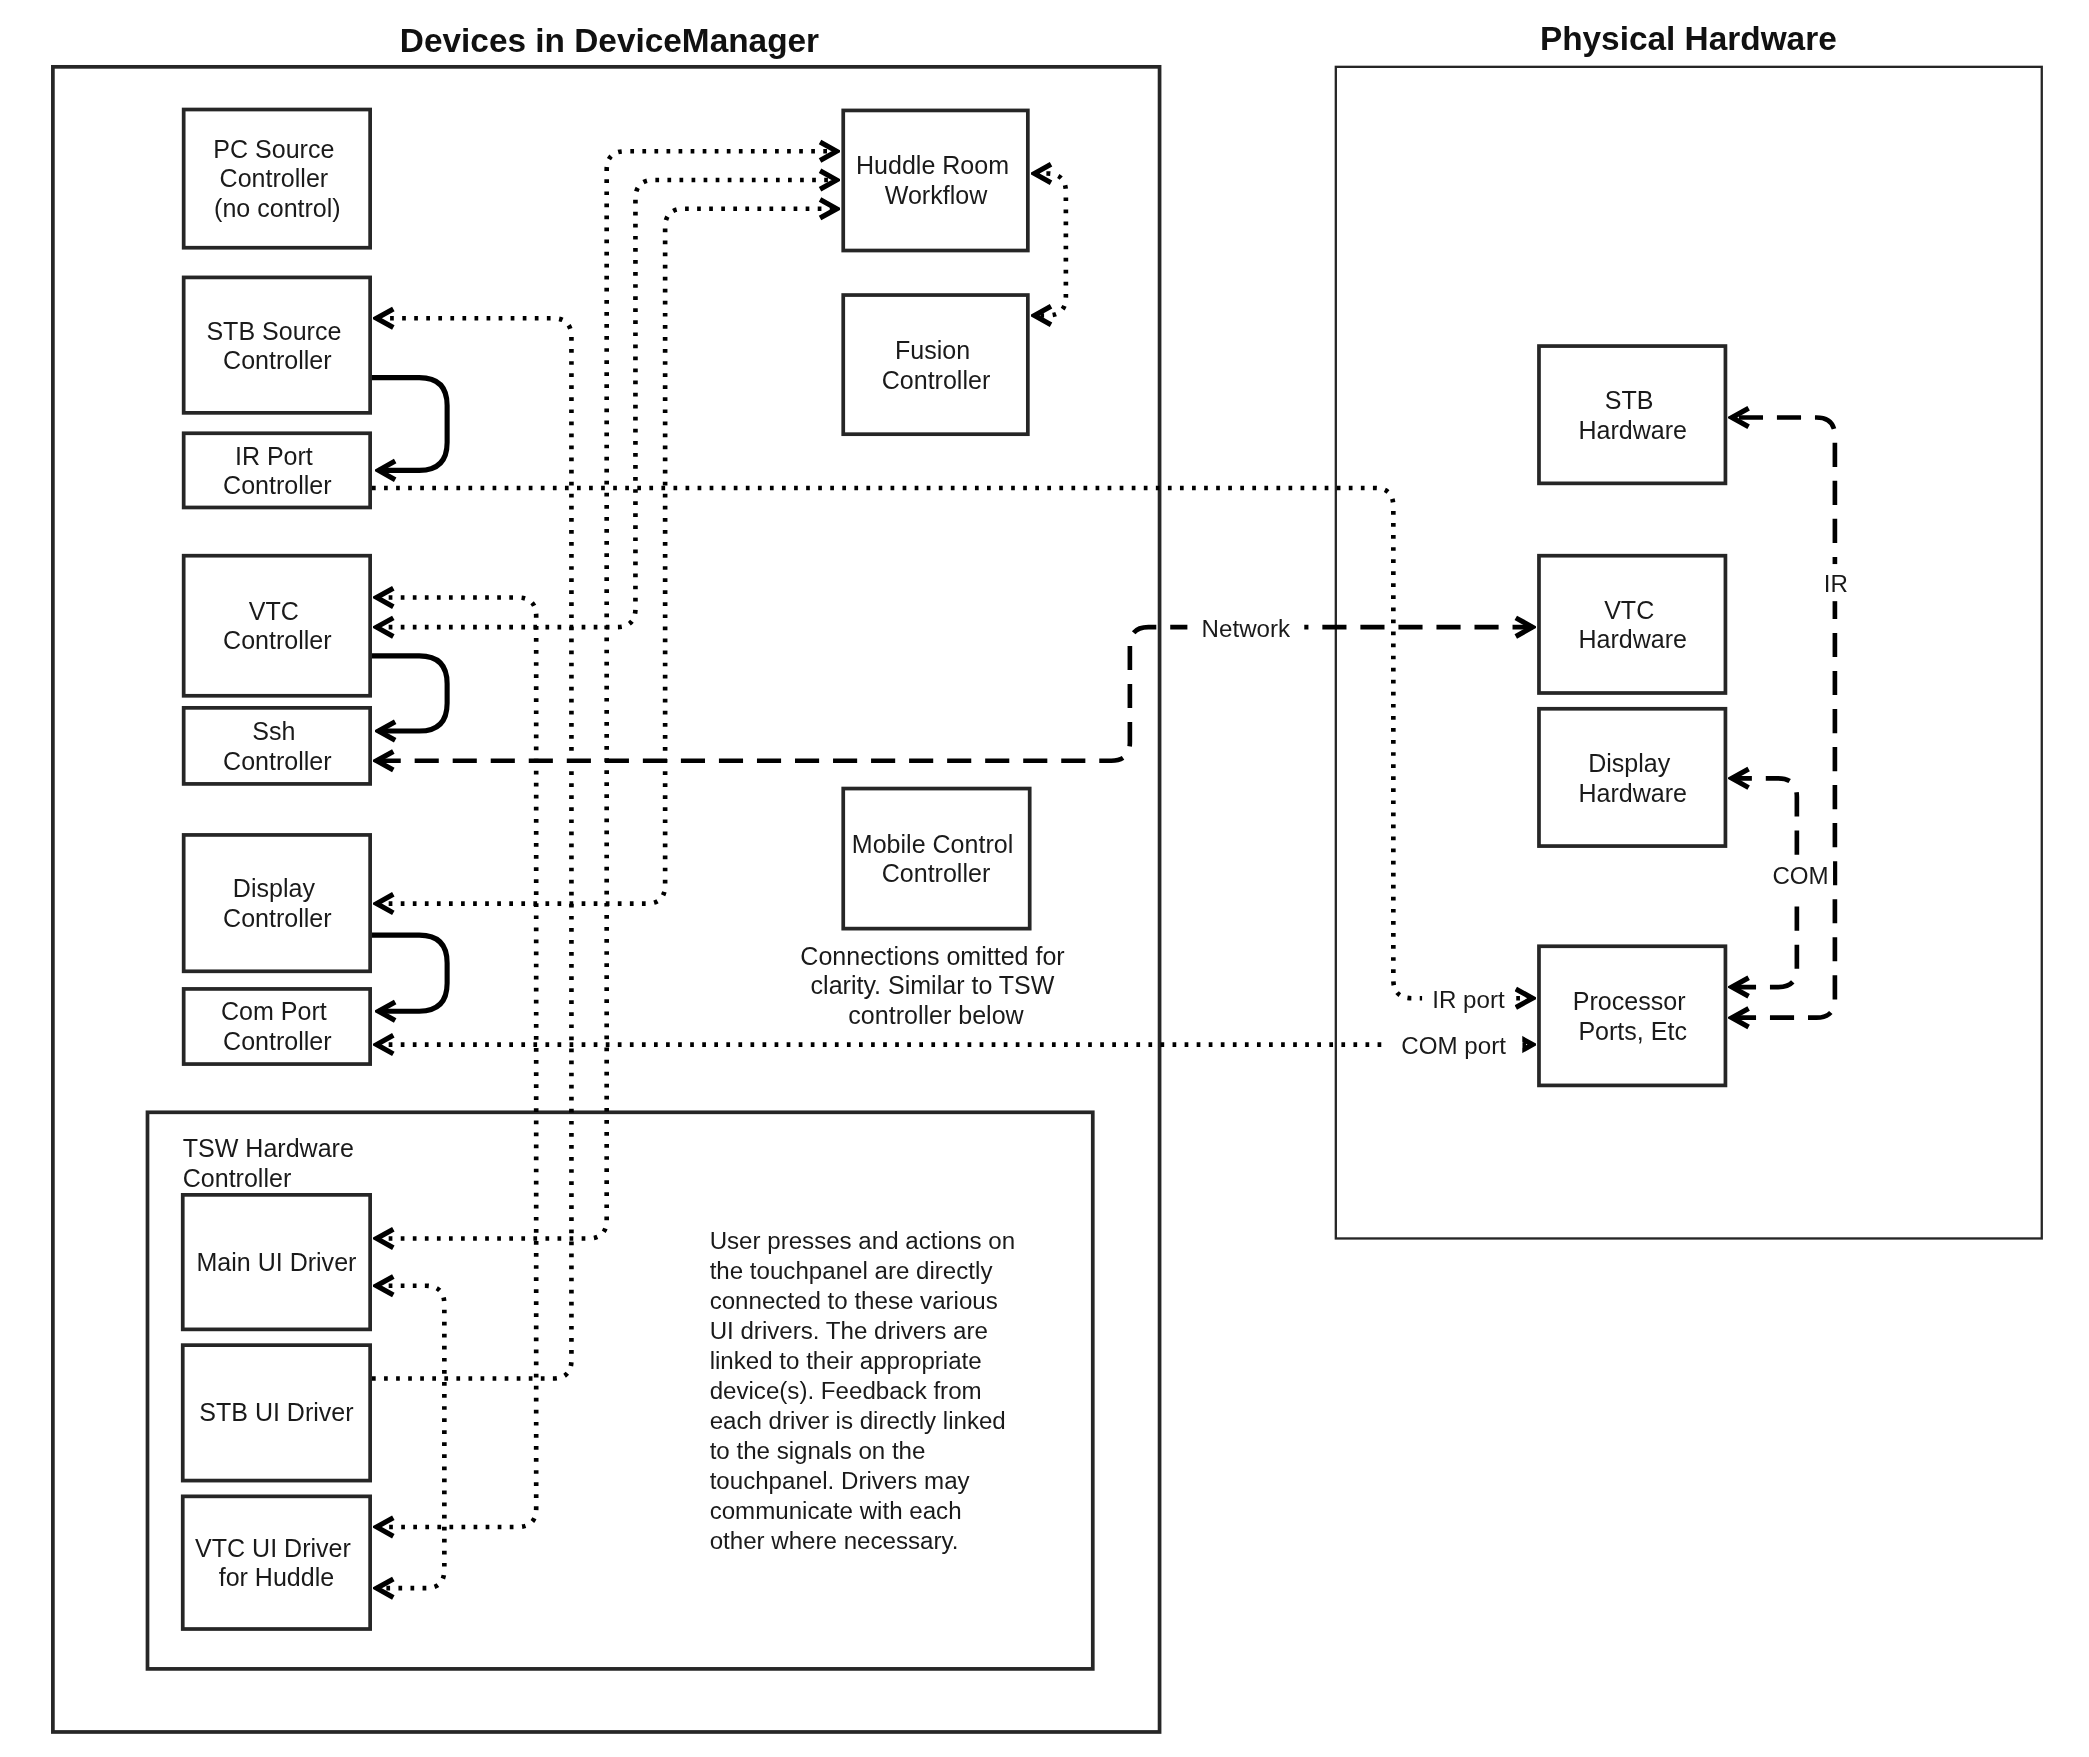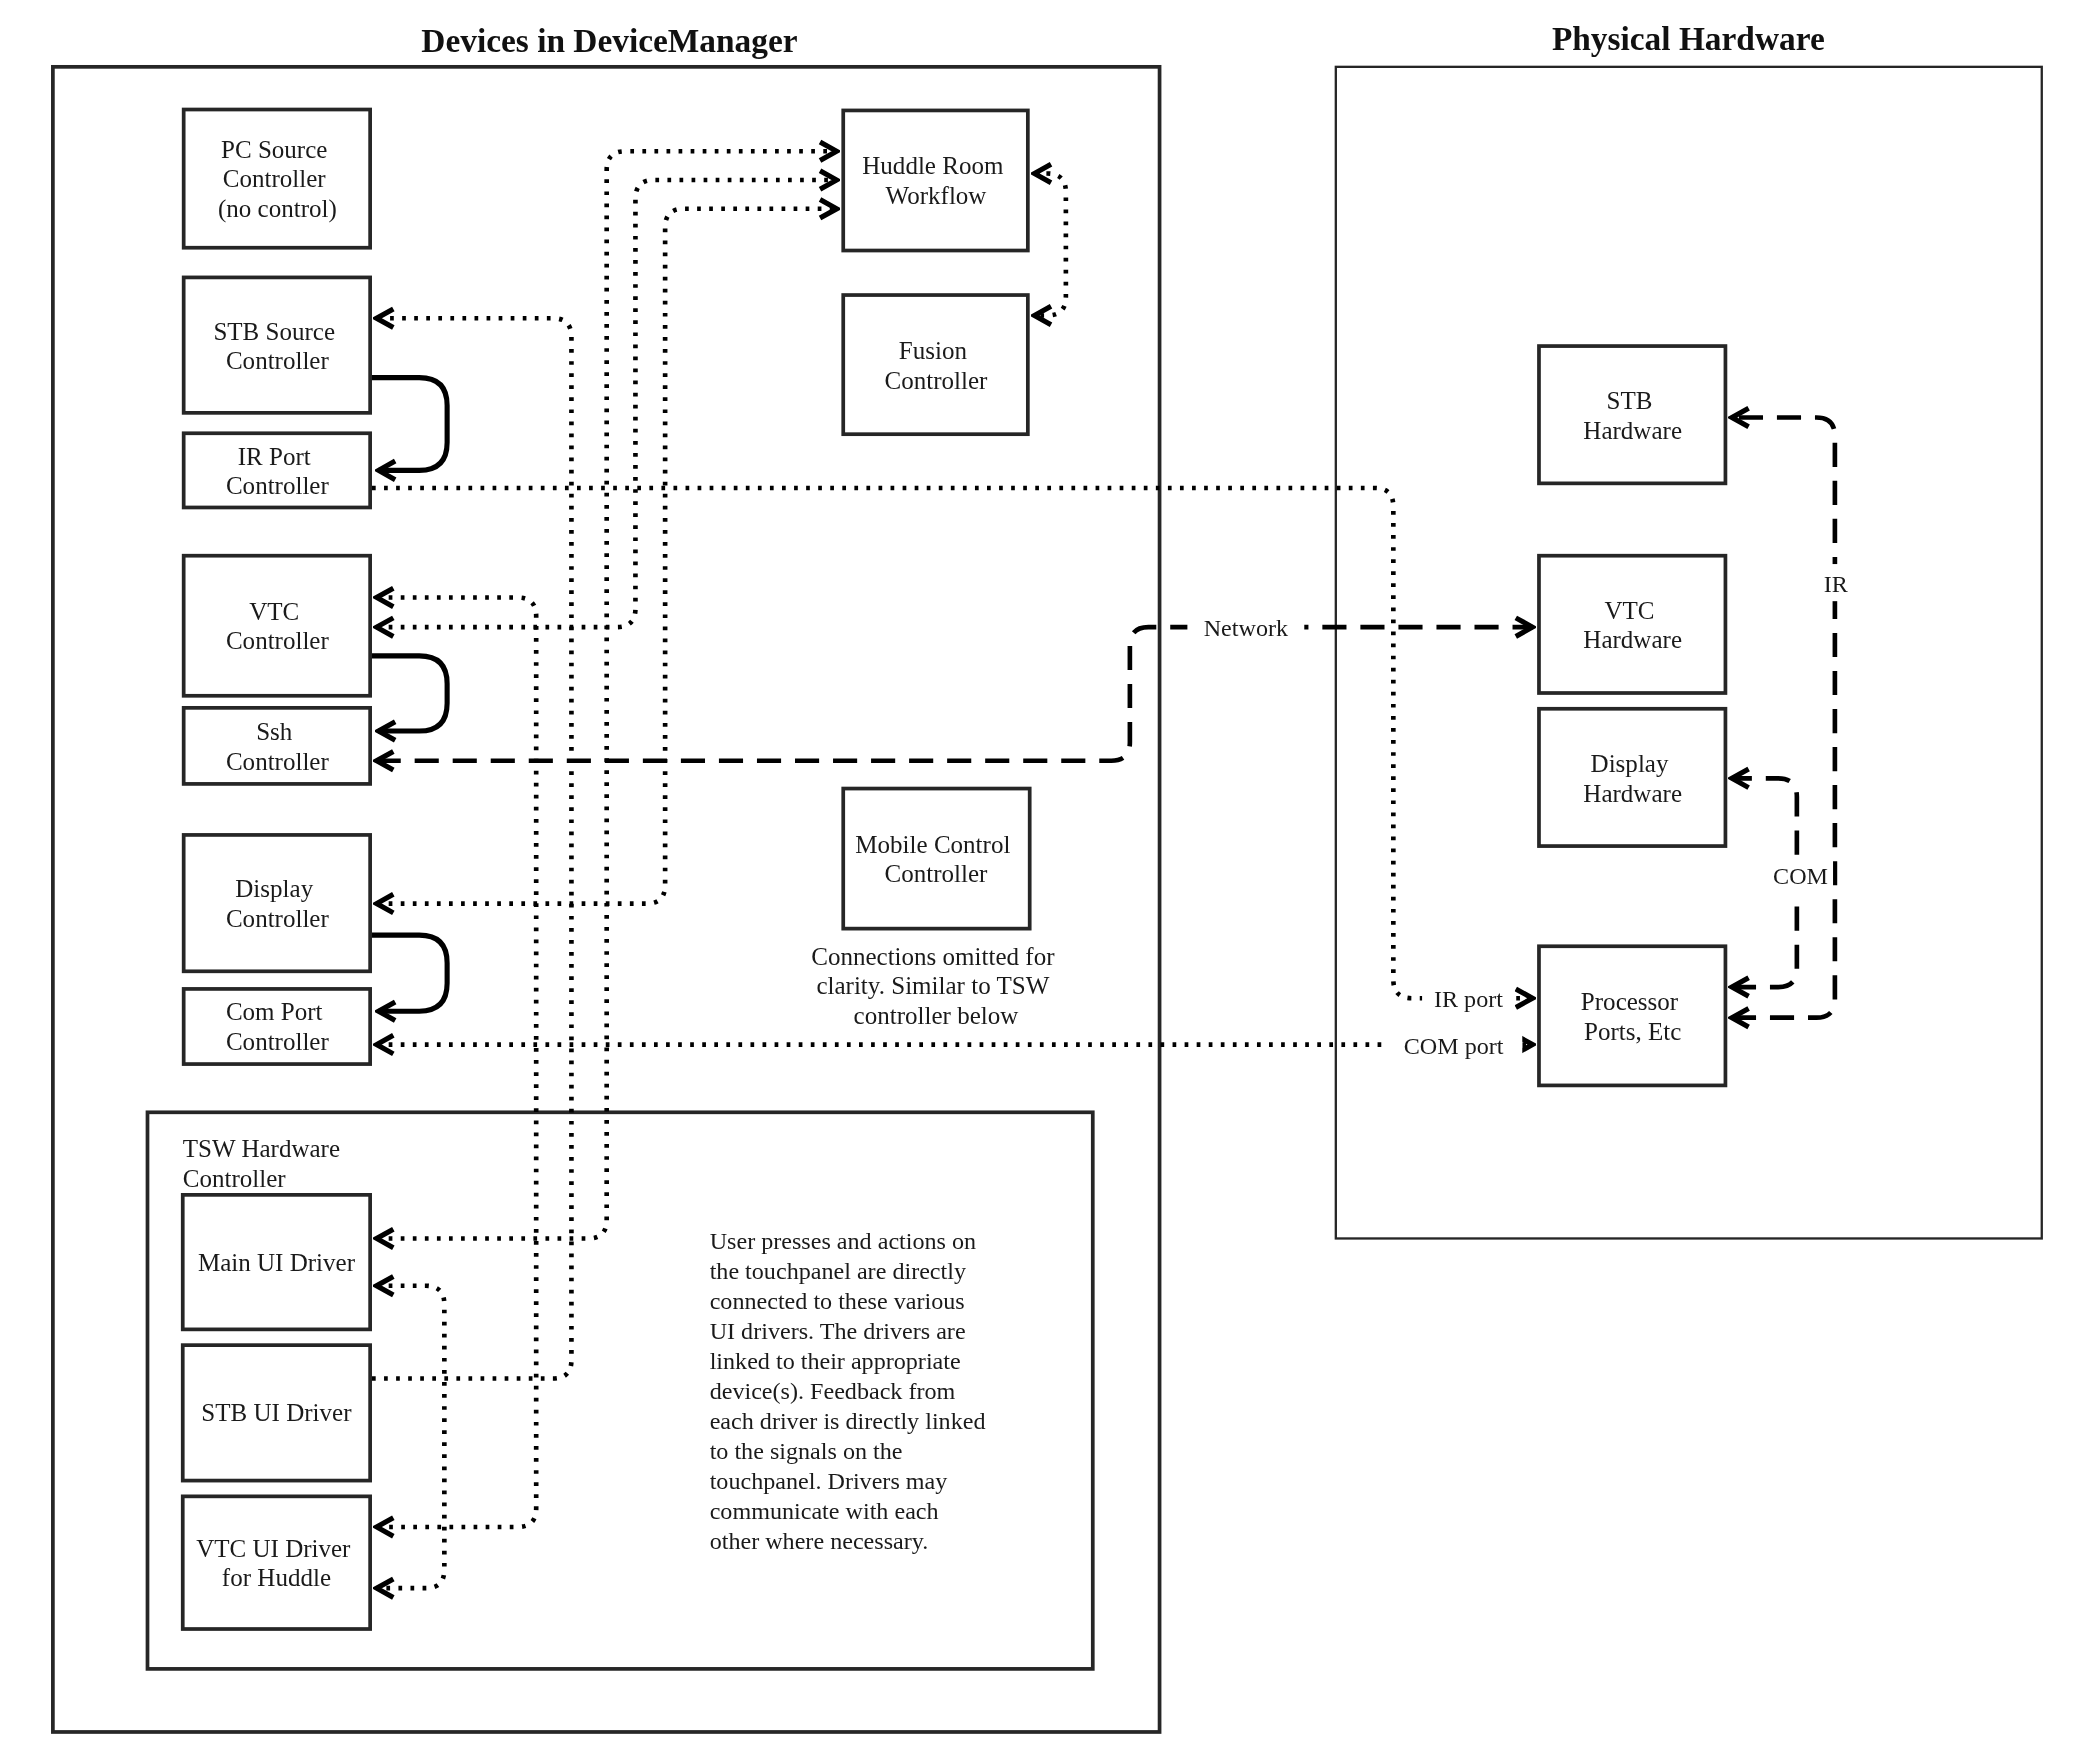--- a/index.html
+++ b/index.html
@@ -1,17 +1,17 @@
 <!DOCTYPE html>
 <html style="font-size:15px"><head>
 <meta charset="utf-8">
 <style>
   html,body{margin:0;padding:0;background:#ffffff;}
   #stage{position:relative;width:1710px;height:1758px;background:#ffffff;
-         font-family:Liberation Serif, serif;}
+         font-family:Liberation Sans, sans-serif;}
   svg{position:absolute;left:0;top:0;}
   .node-rect{fill:#ffffff;stroke:#262626;stroke-width:4;}
   .container-rect{fill:none;stroke:#262626;stroke-width:4;}
   .container-rect.thin{stroke-width:2.5;}
   .node-label{fill:#1a1a1a;font-size:27px;text-anchor:middle;}
   .free-label{fill:#1a1a1a;font-size:27px;}
   .para{fill:#1a1a1a;font-size:26px;}
   .title{fill:#111111;font-size:36px;font-weight:bold;text-anchor:middle;}
   .edge{fill:none;stroke:#000000;}
   .edge.dot{stroke-width:5;stroke-dasharray:4 9;}

